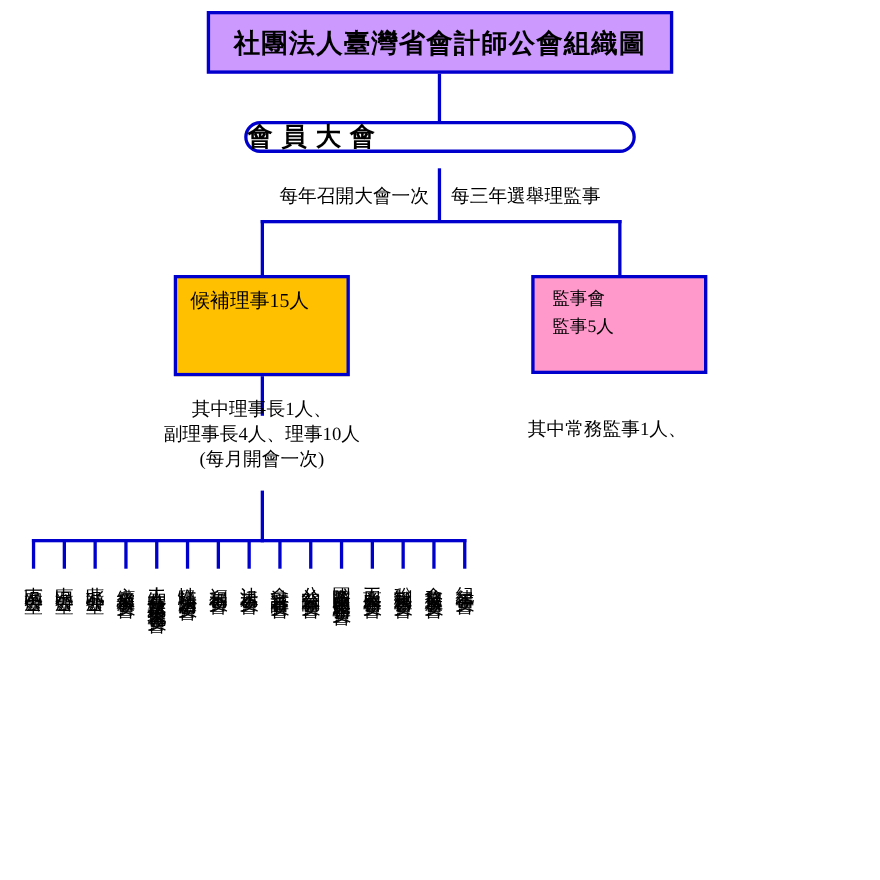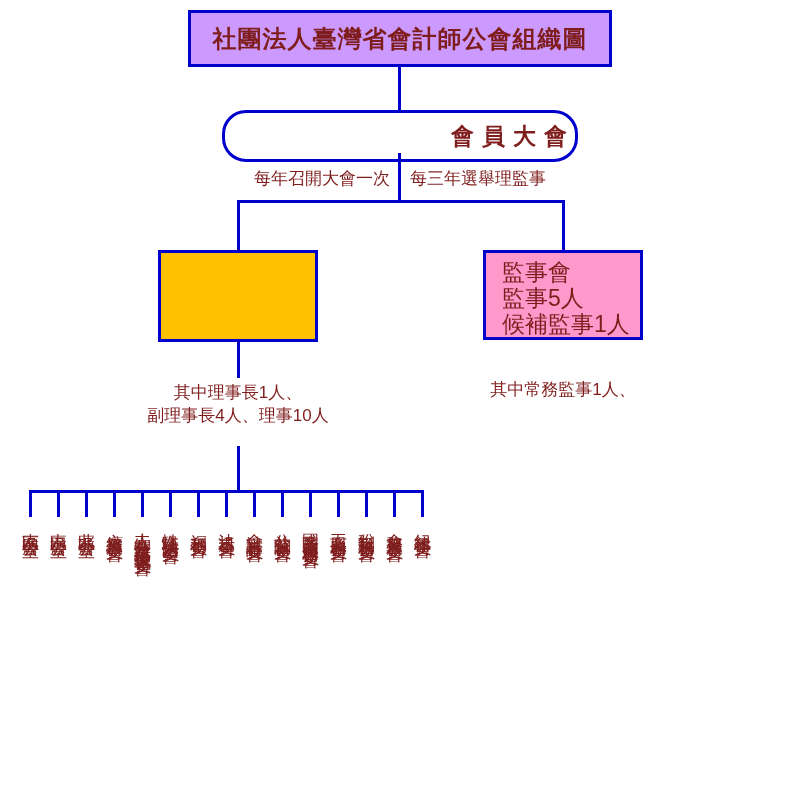--- a/index.html
+++ b/index.html
@@ -1,53 +1,53 @@
 <!DOCTYPE html>
 <html style="--line: #0000CC; --title-fill: #CC99FF; --directors-fill: #FFC000; --supervisors-fill: #FF99CC;"><head>
 <meta charset="utf-8">
 <style>
   html,body { margin:0; padding:0; background:#ffffff; }
   .canvas {
     position:relative; width:800px; height:800px; background:#ffffff;
-    font-family:Liberation Sans, sans-serif; color:#7f1d1d;
+    font-family:Liberation Serif, serif; color:#000000;
     overflow:hidden;
   }
   .line { position:absolute; background:var(--line,#0000CC); }
   .box  { position:absolute; border:3px solid var(--line,#0000CC); box-sizing:border-box; }
 
   .title-box {
     left:188px; top:10px; width:424px; height:57px;
     background:var(--title-fill,#CC99FF);
     display:flex; align-items:center; justify-content:center;
     font-size:24px; font-weight:bold; letter-spacing:1px;
   }
   .assembly-box {
-    left:222px; top:110px; width:356px; height:52px;
+    left:222px; top:110px; width:356px; height:29px;
     border-radius:24px; background:#ffffff;
-    display:flex; align-items:center; justify-content:flex-end;
+    display:flex; align-items:center; justify-content:flex-start;
     font-size:23px; font-weight:bold; letter-spacing:8px;
   }
   .branch-note { position:absolute; top:167px; font-size:17px; }
   .branch-note.left  { left:150px; width:240px; text-align:right; }
   .branch-note.right { left:410px; width:240px; text-align:left; }
 
   .directors-box {
     left:158px; top:250px; width:160px; height:92px;
     background:var(--directors-fill,#FFC000);
     font-size:18px; line-height:26px; padding:7px 0 0 12px;
   }
   .supervisors-box {
     left:483px; top:250px; width:160px; height:90px;
     background:var(--supervisors-fill,#FF99CC);
-    font-size:23px; line-height:26px; padding:6px 0 0 16px;
+    font-size:16px; line-height:26px; padding:6px 0 0 16px;
   }
 
   .note-block { position:absolute; width:250px; text-align:center; font-size:17px; line-height:23px; }
-  .note-block.left  { left:113px; top:381px;text-align:center; }
-  .note-block.right { left:438px; top:378px; }
+  .note-block.left  { left:113px; top:360px;text-align:center; }
+  .note-block.right { left:427px; top:378px; }
 
   .vtext {
     position:absolute; top:520px; width:20px; height:278px;
     writing-mode:vertical-rl; text-orientation:upright;
     font-size:17px; letter-spacing:2px; line-height:20px; text-align:left;
   }
 </style>
 </head>
 <body>
 
@@ -66,33 +66,34 @@
   <div class="line" style="left:398px; top:153px; width:3px; height:49px;"></div>
 
   <div class="branch-note right">每三年選舉理監事</div>
   <div class="branch-note left">每年召開大會一次</div>
 
   <div class="line" style="left:237px; top:200px; width:328px; height:3px;"></div>
   <div class="line" style="left:237px; top:200px; width:3px; height:52px;"></div>
   <div class="line" style="left:562px; top:200px; width:3px; height:52px;"></div>
 
   <div class="box directors-box">
+    <div>候補理事15人</div>
   </div>
 
   <div class="box supervisors-box">
     <div>監事會</div>
     <div>監事5人</div>
-    <div>候補監事1人</div>
   </div>
 
   <div class="line" style="left:237px; top:342px; width:3px; height:36px;"></div>
 
   <div class="note-block left">
     <div>其中理事長1人、</div>
     <div>副理事長4人、理事10人</div>
+    <div>(每月開會一次)</div>
   </div>
   <div class="note-block right">
     <div>其中常務監事1人、</div>
   </div>
 
   <div class="line" style="left:237px; top:446px; width:3px; height:47px;"></div>
 
   <div class="line" style="left:29px; top:490px; width:395px; height:3px;"></div>
 
   <div class="line" style="left:29px;  top:490px; width:3px; height:27px;"></div>

